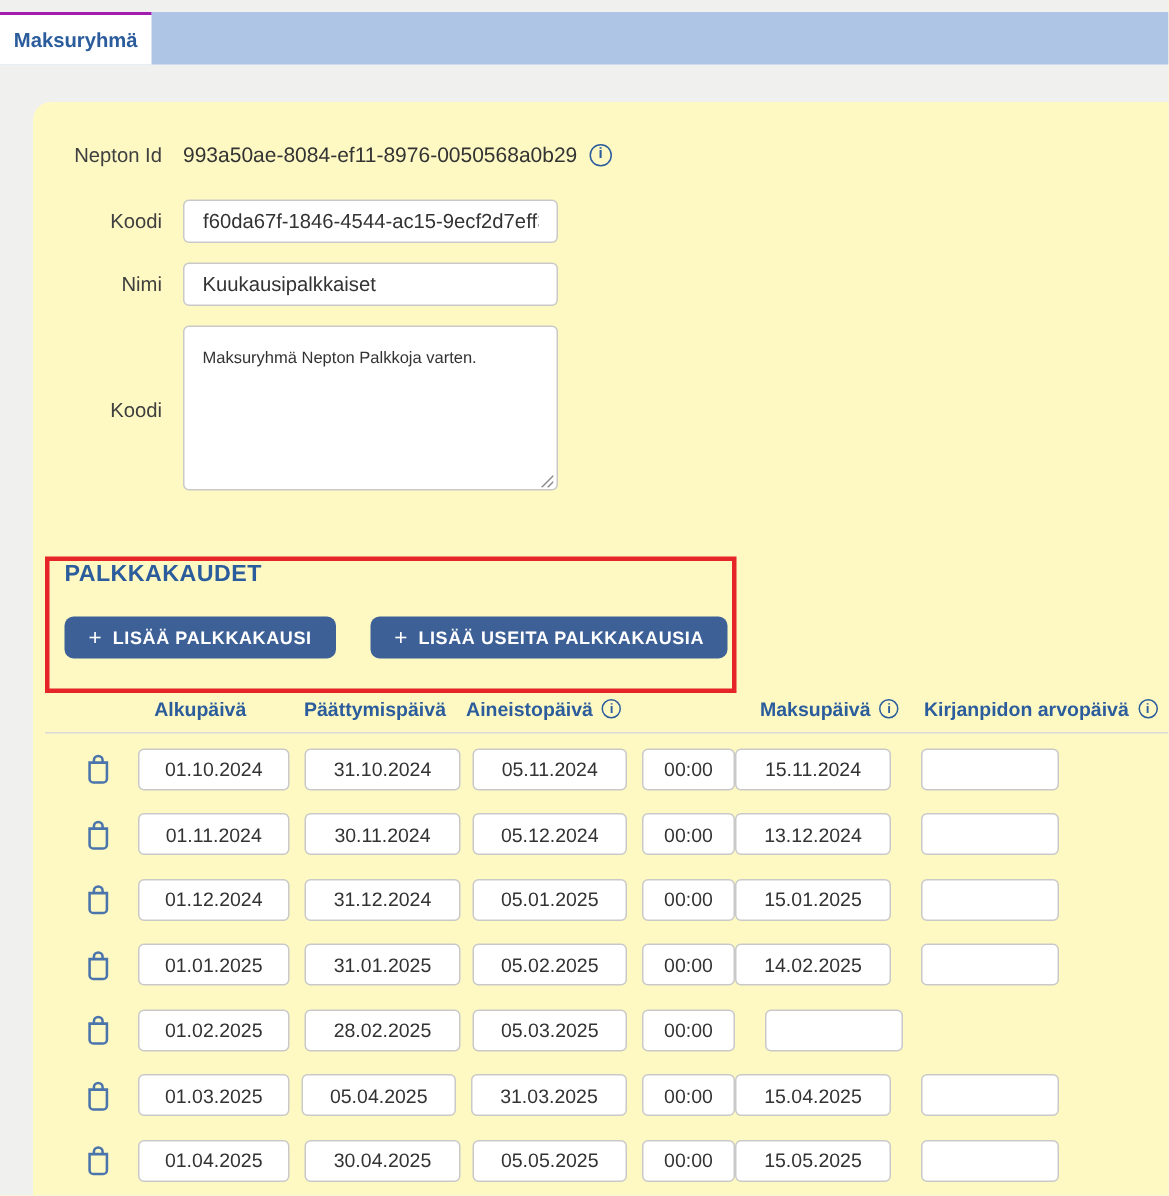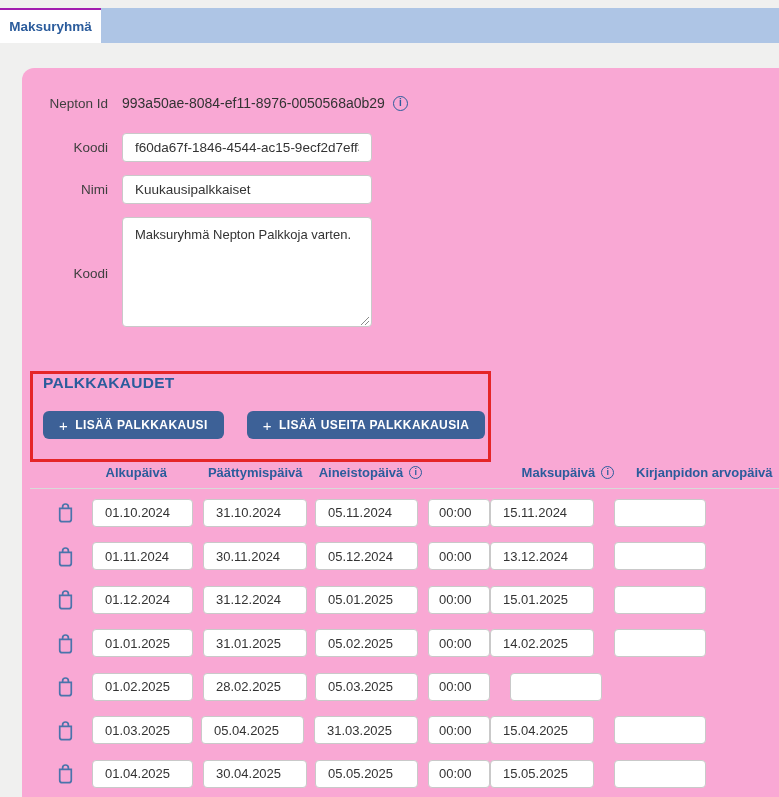--- a/index.html
+++ b/index.html
@@ -24,21 +24,21 @@
     background: #ffffff;
     border-top: 2px solid #a21caf;
     display: flex; align-items: center; justify-content: center;
     font-weight: bold; font-size: 13.5px; color: #2b5c9c;
     cursor: pointer;
   }
 
   
   .card {
     position: absolute; left: 22px; top: 68px; right: 0; bottom: 0;
-    background: #f9a8d4;
+    background: #fef9c3;
     border-radius: 12px 0 0 0;
     padding-top: 18px;
   }
 
   
   .form-row { display: flex; align-items: center; margin-bottom: 13px; padding-left: 8px; }
   .form-row.align-top { align-items: center; }
   .form-label {
     width: 78px; text-align: right; margin-right: 14px;
     color: #3f3f3f; font-size: 13.5px; flex-shrink: 0;
@@ -48,21 +48,21 @@
     width: 250px; height: 29px;
     border: 1px solid #c9c9c9; border-radius: 4px;
     padding: 0 12px; font-size: 13.5px; color: #333;
     font-family: "Liberation Sans", "DejaVu Sans", sans-serif;
     outline: none; background: #fff;
   }
   .textarea-wrap { position: relative; }
   textarea.desc {
     width: 250px; height: 110px;
     border: 1px solid #c9c9c9; border-radius: 4px;
-    padding: 9px 12px; font-size: 13px; color: #333;
+    padding: 15px 12px; font-size: 11px; color: #333;
     font-family: "Liberation Sans", "DejaVu Sans", sans-serif;
     resize: none; outline: none; background: #fff;
   }
   .resize-grip { position: absolute; right: 3px; bottom: 5px; pointer-events: none; }
 
   .info-icon {
     display: inline-flex; align-items: center; justify-content: center;
     width: 15px; height: 15px; border: 1.4px solid #2b5c9c; border-radius: 50%;
     color: #2b5c9c; font-size: 10px; font-weight: bold; font-style: normal;
     margin-left: 8px; flex-shrink: 0; cursor: pointer; line-height: 1;
@@ -85,39 +85,39 @@
   .btn .plus { font-size: 15px; font-weight: normal; margin-right: 7px; }
 
   
   .annotation-rect {
     position: absolute; left: 30px; top: 371px; width: 461px; height: 91px;
     border: 3px solid #e52528; pointer-events: none; z-index: 10;
   }
 
   
   .ptable { margin-top: 25px; }
-  .ptable-header { display: flex; align-items: center; height: 16px; gap: 8px; }
+  .ptable-header { display: flex; align-items: center; height: 16px; }
   .hcell { color: #2b5c9c; font-weight: bold; font-size: 13px; display: flex; align-items: center; justify-content: center; white-space: nowrap; }
   .hc-trash { width: 52px; }
   .hc1 { width: 119px; }
   .hc2 { width: 114px; }
   .hc3 { width: 111px; }
   .hct { width: 72px; }
   .hc5 { width: 126px; }
   .hc6 { width: 143px; justify-content: flex-start; overflow: visible; }
   .ptable-divider { border: none; border-top: 1px solid #d9d9d9; margin: 8px 0 0 8px; width: 749px; }
 
   .ptable-rows { margin-top: 2px; }
   .prow { display: flex; align-items: center; height: 43.5px; }
   .cell-trash { width: 18px; margin-left: 34px; display: flex; align-items: center; justify-content: center;
     background: none; border: none; cursor: pointer; padding: 0; }
   .date-input, .time-input {
     height: 28px; border: 1px solid #c9c9c9; border-radius: 4px;
     font-family: "Liberation Sans", "DejaVu Sans", sans-serif;
-    font-size: 13px; color: #333; padding: 0 12px; outline: none; background: #fff;
+    font-size: 13px; color: #333; padding: 0 12px; outline: none; background: #fff; text-align: center;
   }
   .c1 { width: 101px; margin-left: 18px; }
   .c2 { width: 104px; margin-left: 10px; }
   .c3 { width: 103px; margin-left: 8px; }
   .ct { width: 62px; margin-left: 10px; padding: 0 10px; }
   .c5 { width: 104px; }
   .c6 { width: 92px; margin-left: 20px; }
 </style>
 </head>
 <body>

